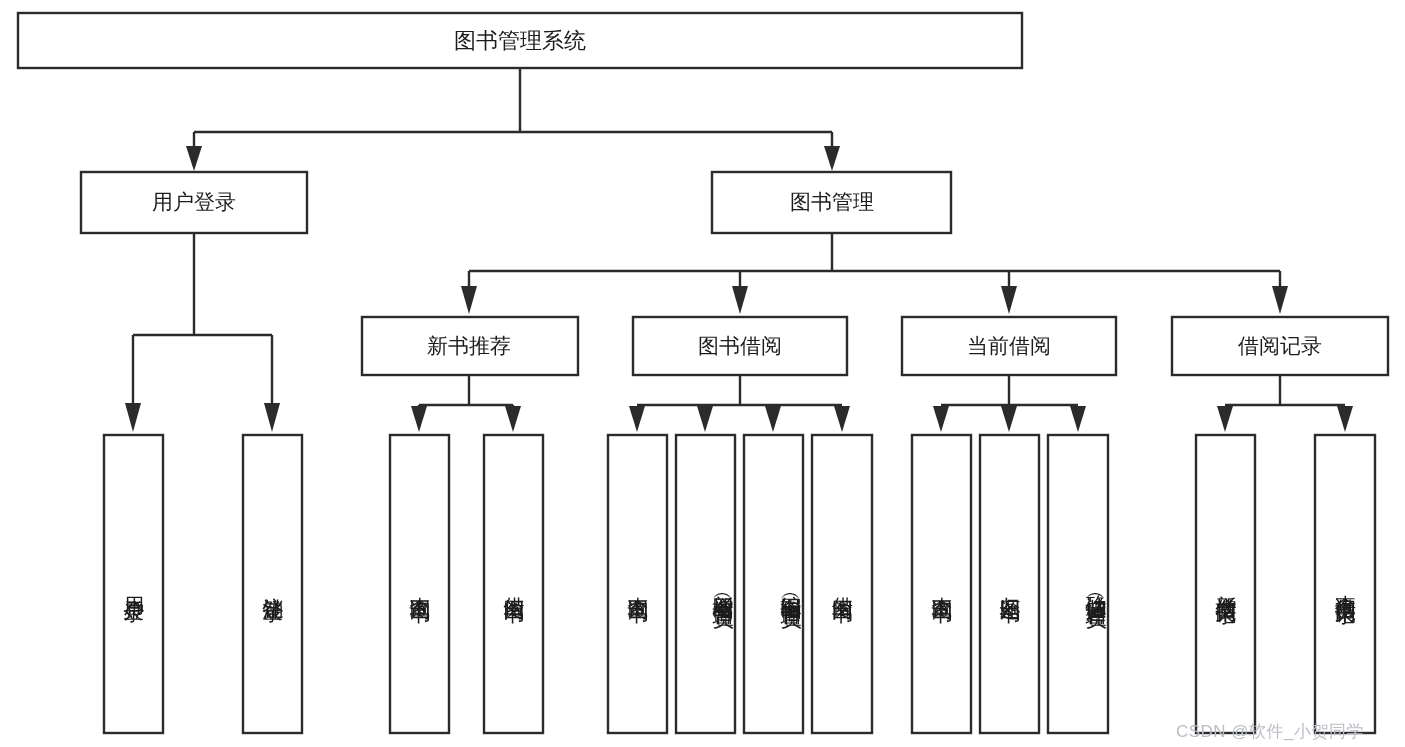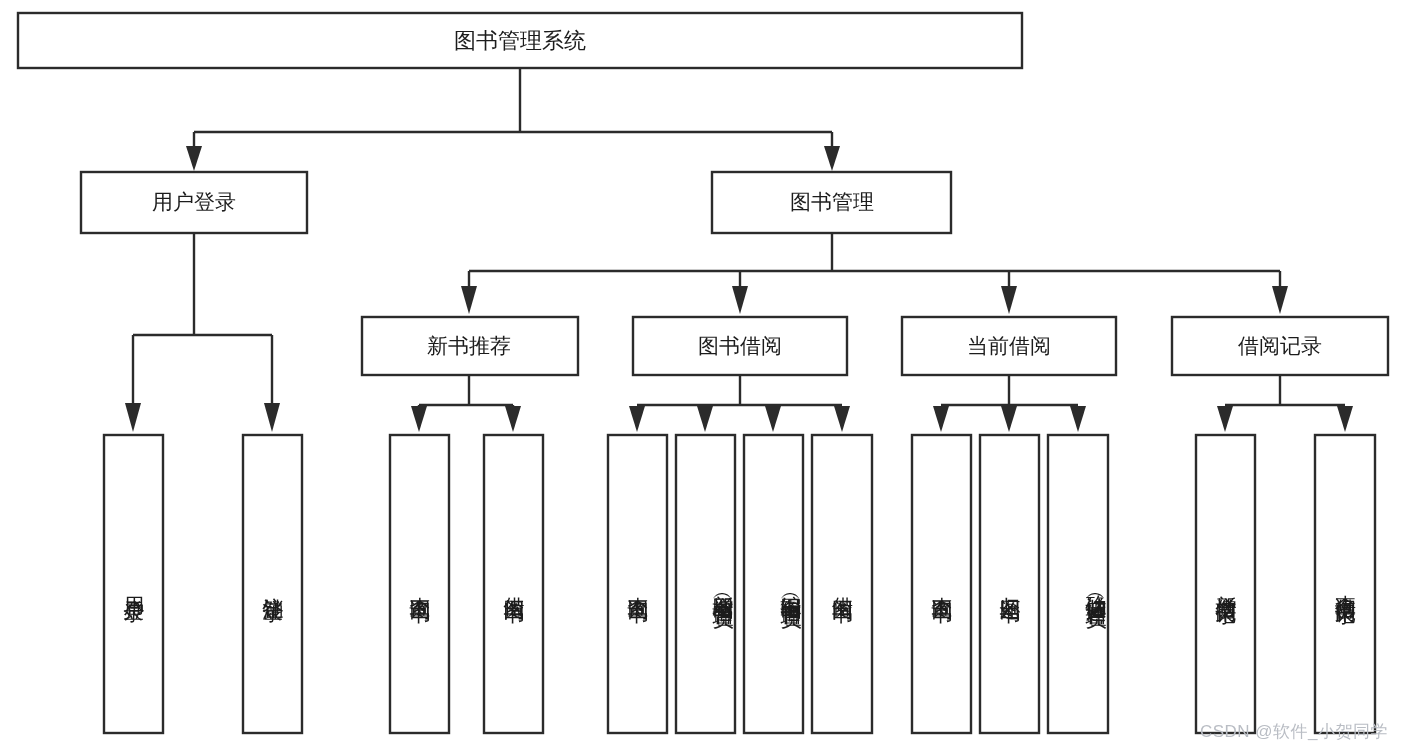--- a/index.html
+++ b/index.html
@@ -11,21 +11,20 @@
     width: 1405px;
     height: 747px;
     font-family: "Liberation Sans", sans-serif;
     overflow: hidden;
   }
   #diagram-root {
     position: relative;
     width: 1372px;
     height: 747px;
     background: #ffffff;
-    padding-left: 24px;
   }
   svg#diagram-svg {
     position: absolute;
     top: 0;
     left: 0;
     width: 1405px;
     height: 747px;
   }
   .node-box {
     fill: #ffffff;

